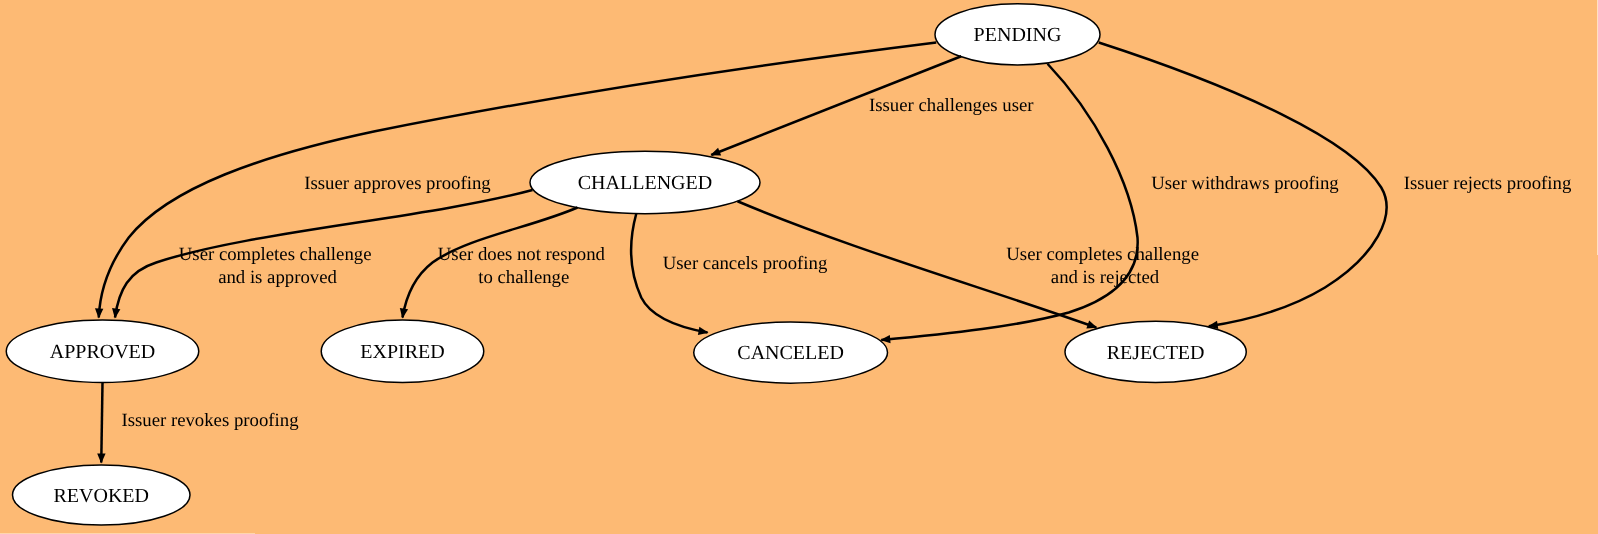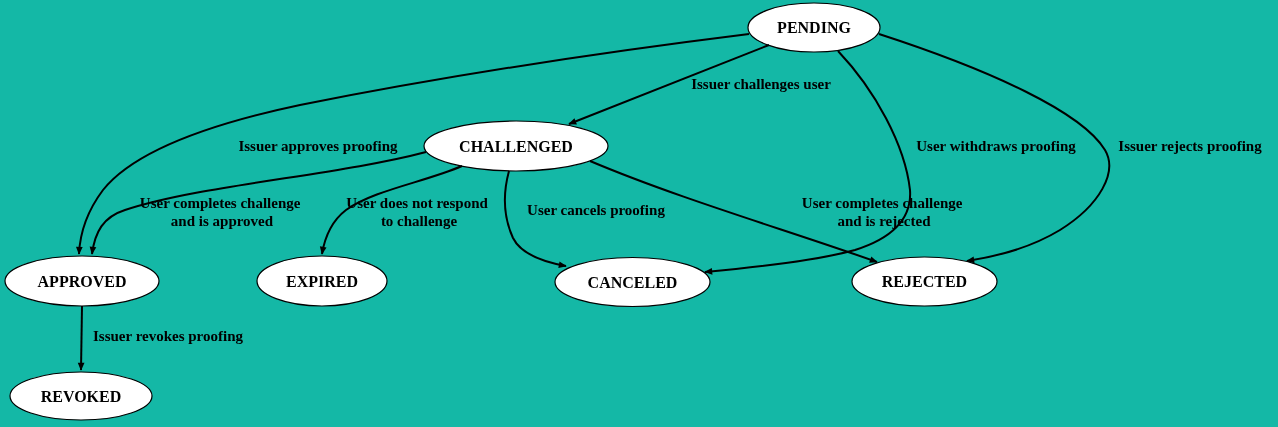--- a/index.html
+++ b/index.html
@@ -1,22 +1,21 @@
 <!DOCTYPE html>
 <html><head>
 <meta charset="utf-8">
 <style>
   html, body { margin: 0; padding: 0; background: #ffffff; }
   .canvas {
     position: relative;
     width: 1278px;
     height: 427px;
-    background: #14b8a6;
+    background: #fdba74;
     overflow: hidden;
-    font-weight: bold;
   }
   svg { display: block; }
   .node ellipse {
     fill: #ffffff;
     stroke: #000000;
     stroke-width: 1.2;
   }
   .node text {
     font-family: "Liberation Serif", "DejaVu Serif", serif;
     font-size: 16px;

